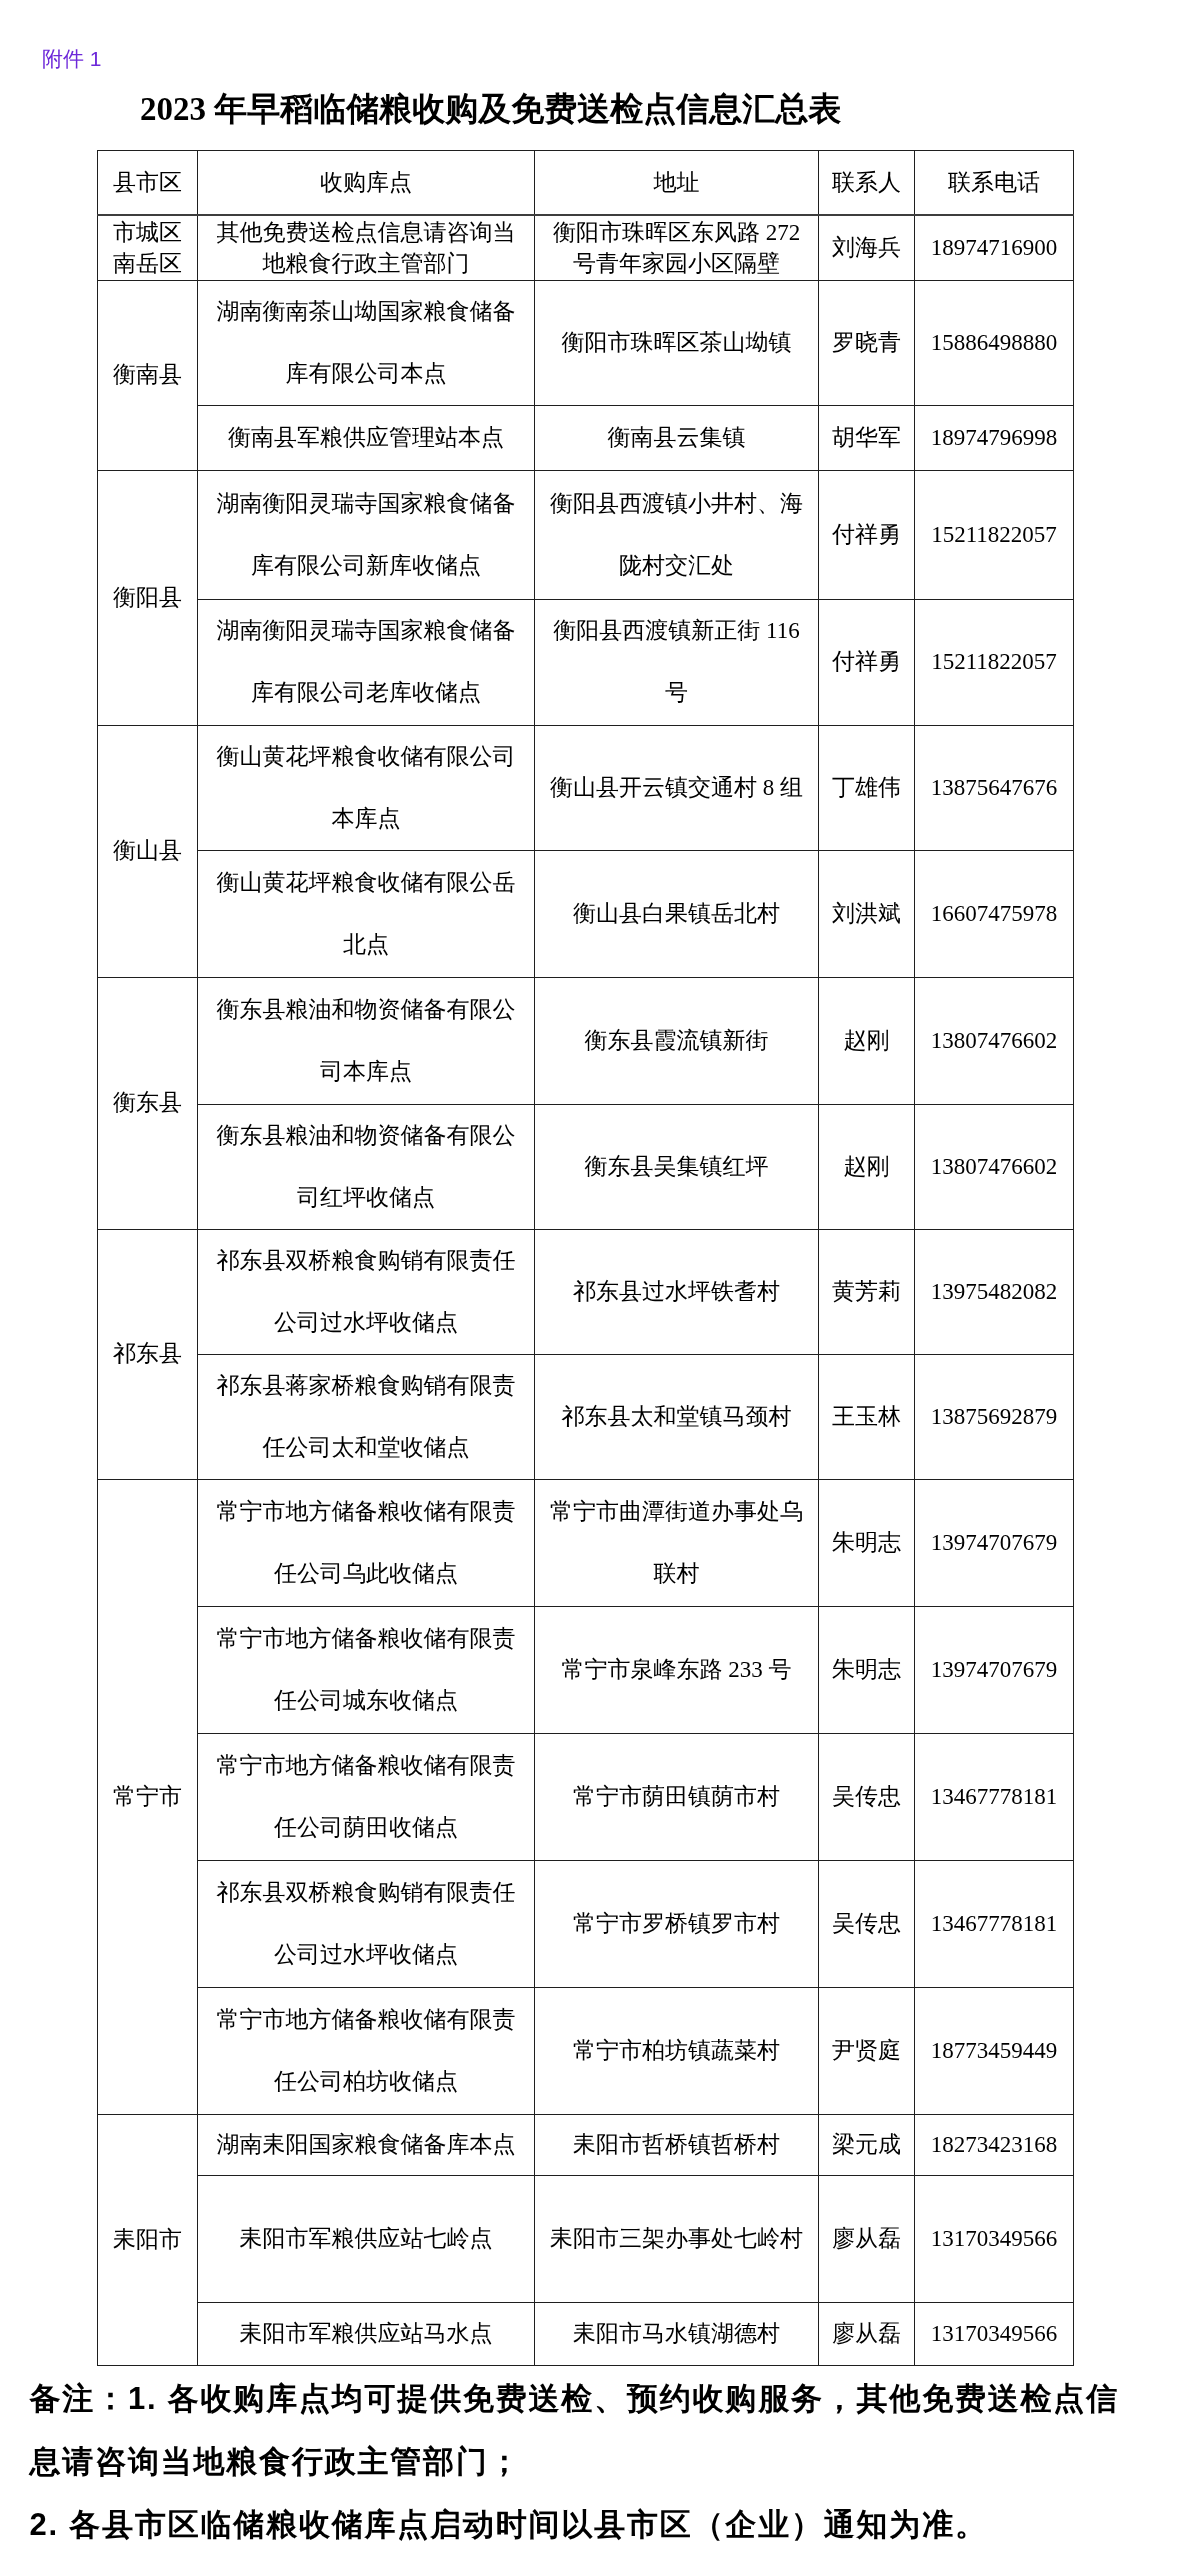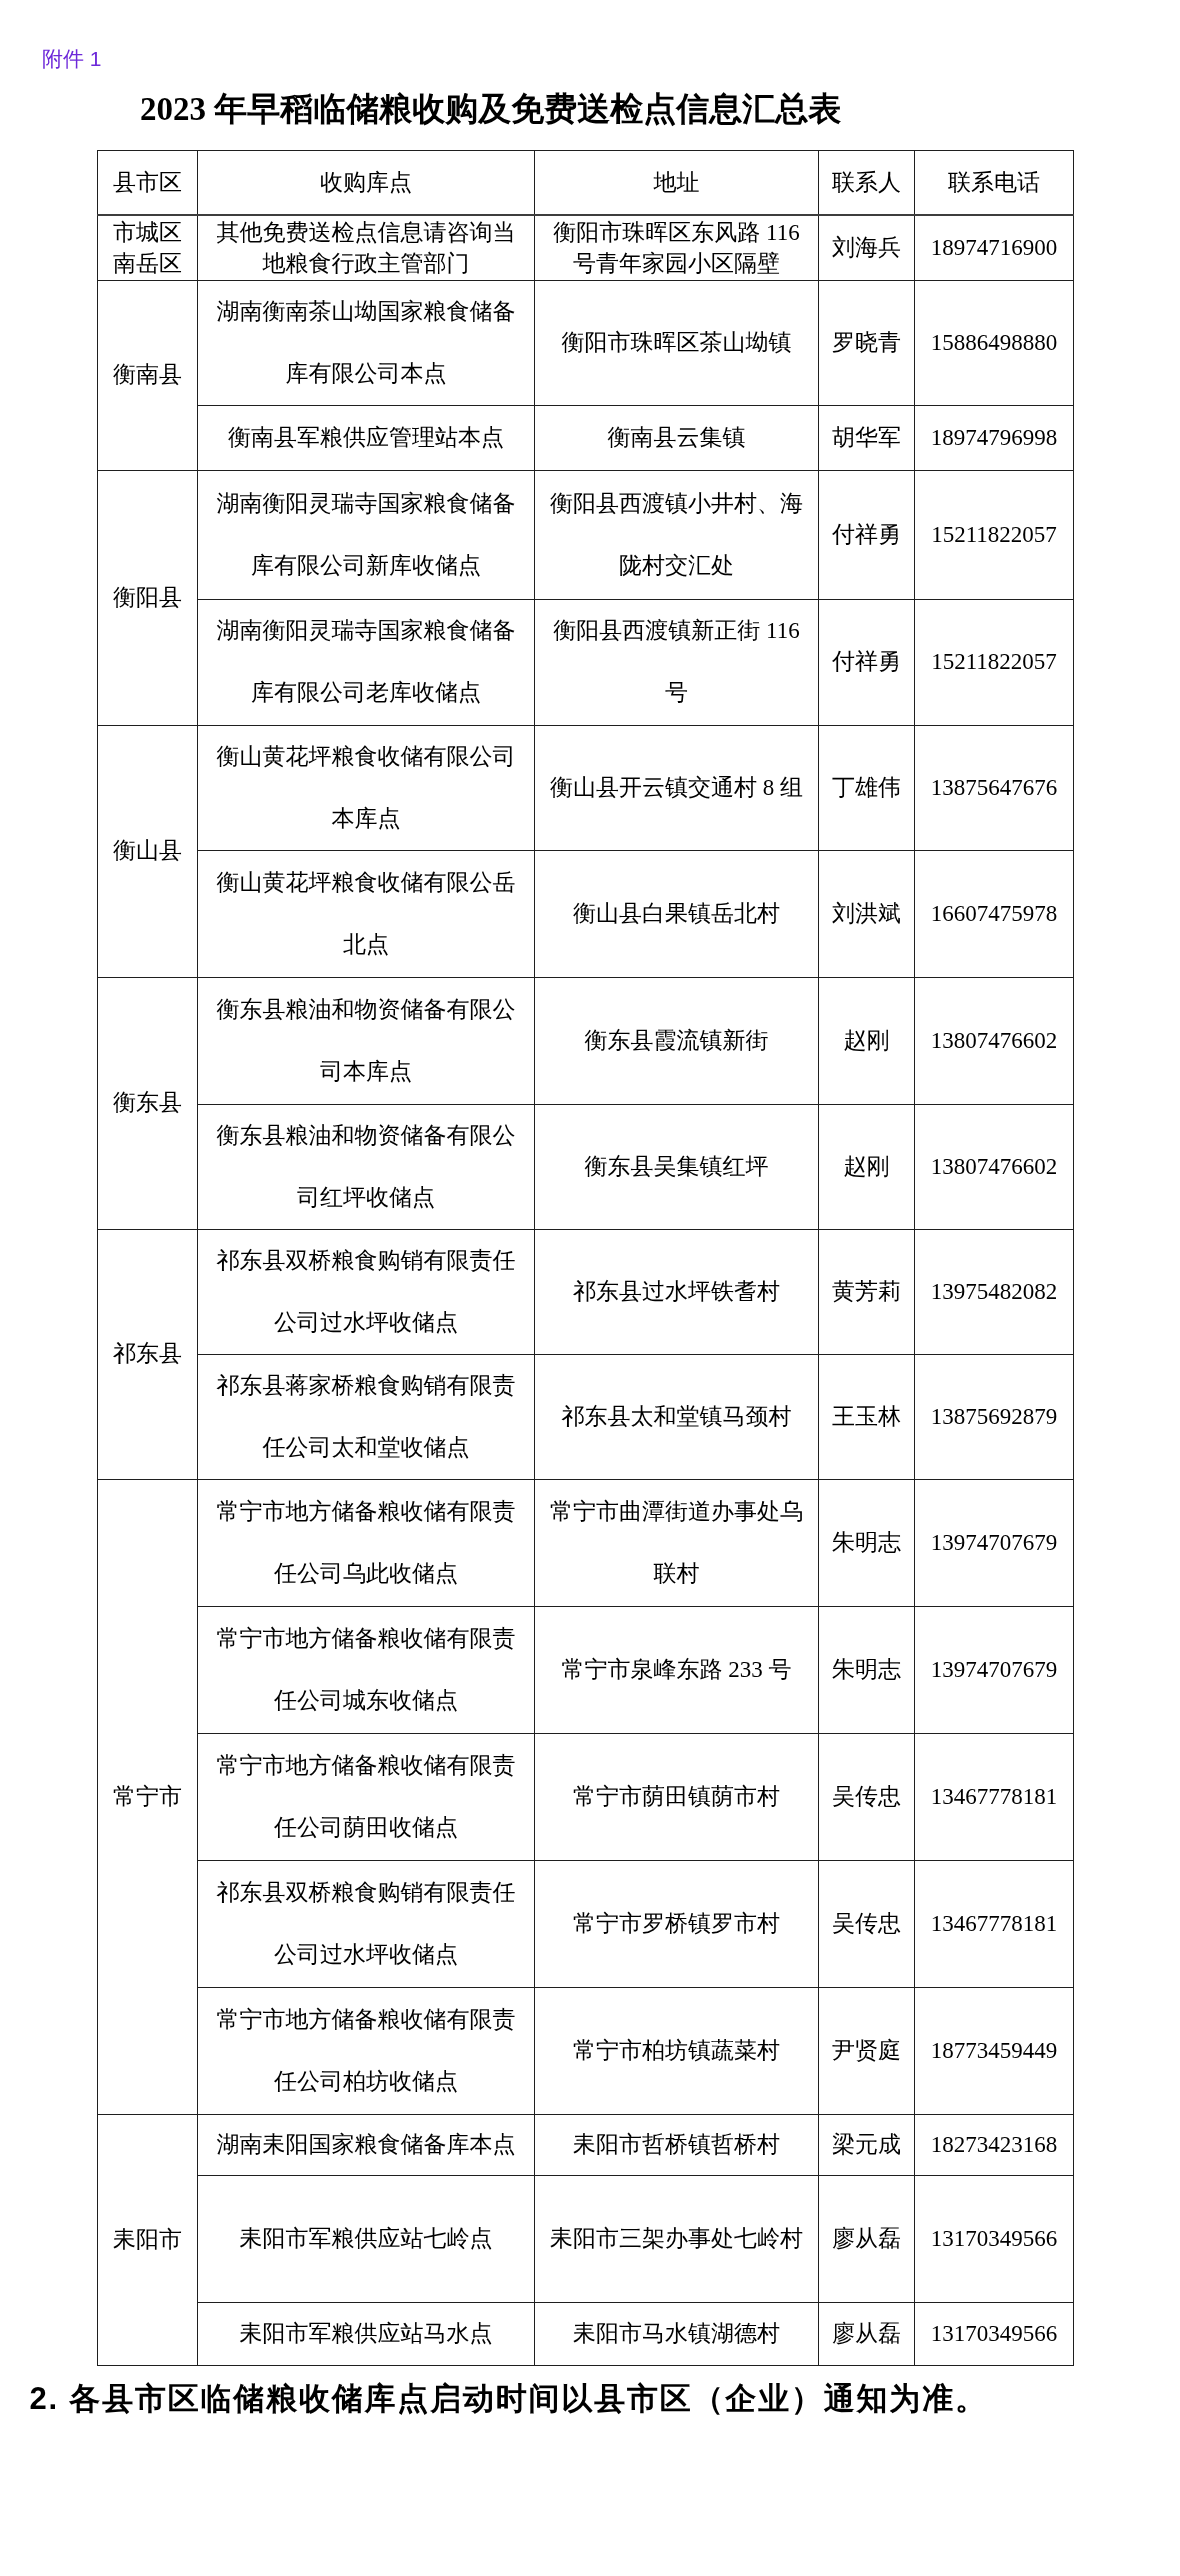--- a/index.html
+++ b/index.html
@@ -70,21 +70,21 @@
           <th>地址</th>
           <th>联系人</th>
           <th>联系电话</th>
         </tr>
     </thead>
     <tbody id="table-body">
         <tr class="short" style="height: 65px;">
           <td rowspan="1" class="c-county">市城区
 南岳区</td>
           <td class="c-point">其他免费送检点信息请咨询当地粮食行政主管部门</td>
-          <td class="c-addr">衡阳市珠晖区东风路 116 号青年家园小区隔壁</td>
+          <td class="c-addr">衡阳市珠晖区东风路 272 号青年家园小区隔壁</td>
           <td class="c-contact">刘海兵</td>
           <td class="c-phone">18974716900</td>
         </tr>
         <tr class="tall" style="height: 124px;">
           <td rowspan="2" class="c-county">衡南县</td>
           <td class="c-point">湖南衡南茶山坳国家粮食储备库有限公司本点</td>
           <td class="c-addr">衡阳市珠晖区茶山坳镇</td>
           <td class="c-contact">罗晓青</td>
           <td class="c-phone">15886498880</td>
         </tr>
@@ -193,17 +193,18 @@
         <tr class="short" style="height: 63px;">
           <td class="c-point">耒阳市军粮供应站马水点</td>
           <td class="c-addr">耒阳市马水镇湖德村</td>
           <td class="c-contact">廖从磊</td>
           <td class="c-phone">13170349566</td>
         </tr>
       </tbody>
   </table>
 
   <div class="notes">
+    <p>备注：1. 各收购库点均可提供免费送检、预约收购服务，其他免费送检点信息请咨询当地粮食行政主管部门；</p>
     <p>2. 各县市区临储粮收储库点启动时间以县市区（企业）通知为准。</p>
   </div>
 
 </div>
 
 
 </body></html>

